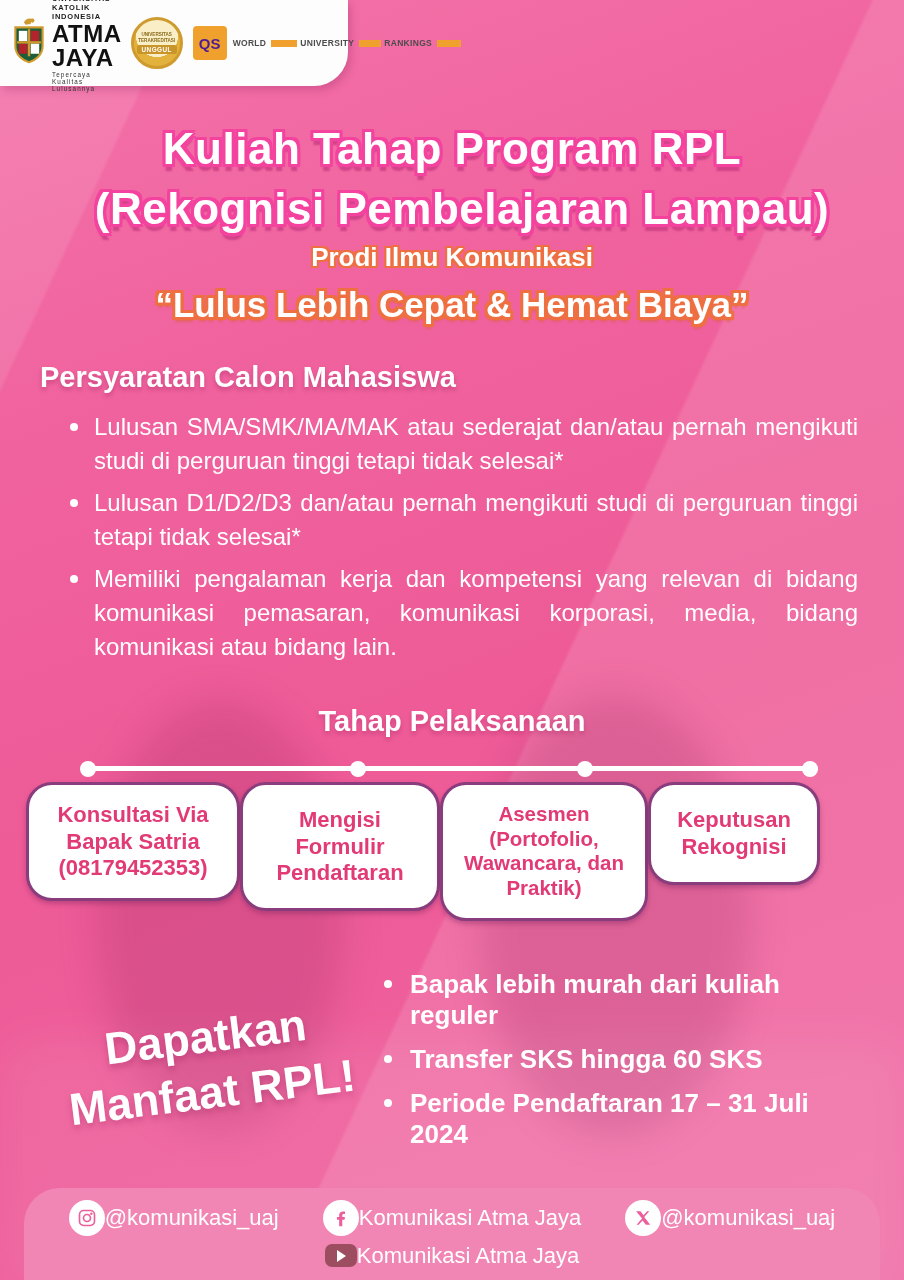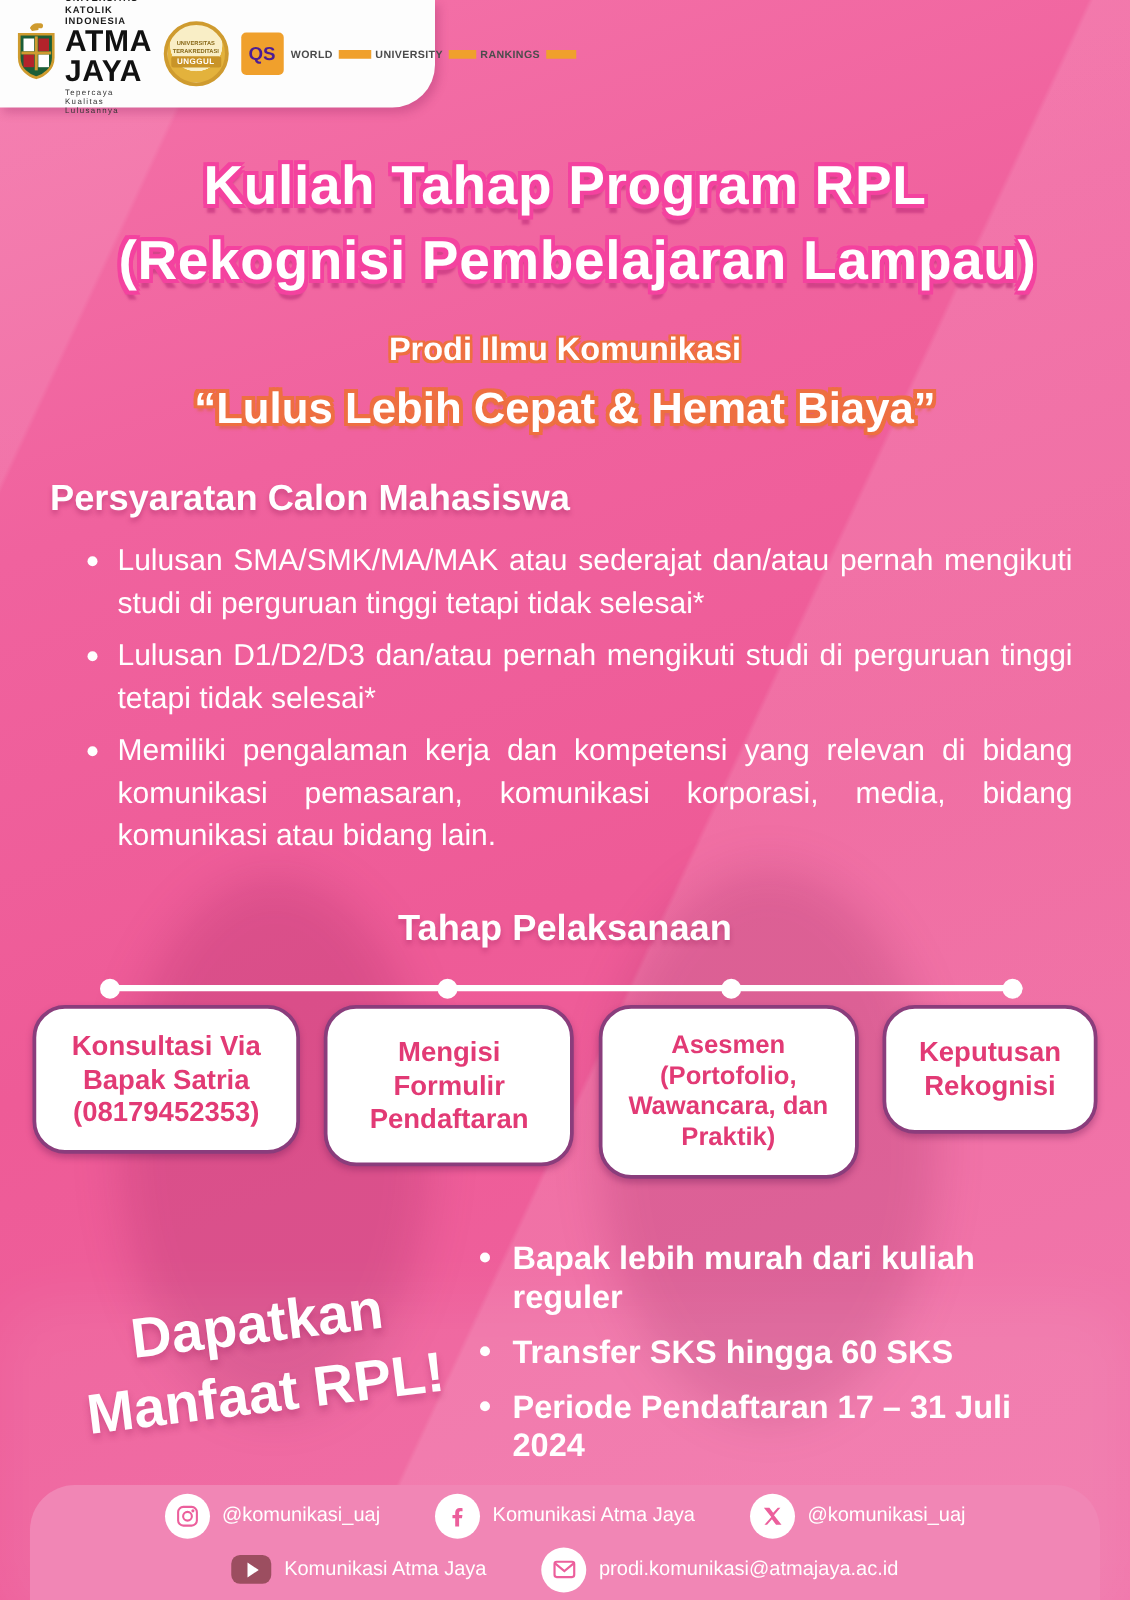--- a/index.html
+++ b/index.html
@@ -40,63 +40,63 @@
   .qs-word{ font-size:8.5px; font-weight:800; color:#4c4c4c; letter-spacing:0.3px; }
   .qs-bar{ height:7px; background:#f0a02c; }
   .qs-bar.b1{ width:26px; } .qs-bar.b2{ width:22px; } .qs-bar.b3{ width:24px; }
 
   
   .title-block{ padding-top:124px; text-align:center; color:#fff; }
   .t-main{ font-size:44px; font-weight:bold; letter-spacing:0.5px;
     text-shadow:-3px -3px 0 #f4429f,3px -3px 0 #f4429f,-3px 3px 0 #f4429f,3px 3px 0 #f4429f,
       -3px 0 0 #f4429f,3px 0 0 #f4429f,0 -3px 0 #f4429f,0 3px 0 #f4429f,0 7px 2px rgba(203,61,132,0.85); }
   .t-main + .t-main{ margin-top:10px;padding-left:20px; }
-  .t-sub{ margin-top:30px; font-size:26px; font-weight:bold;
+  .t-sub{ margin-top:8px; font-size:26px; font-weight:bold;
     text-shadow:-2px -2px 0 #ee6f41,2px -2px 0 #ee6f41,-2px 2px 0 #ee6f41,2px 2px 0 #ee6f41,
       -2px 0 0 #ee6f41,2px 0 0 #ee6f41,0 -2px 0 #ee6f41,0 2px 0 #ee6f41; }
   .t-tag{ margin-top:12px; font-size:35px; font-weight:bold;
     text-shadow:-3px -3px 0 #ee6f41,3px -3px 0 #ee6f41,-3px 3px 0 #ee6f41,3px 3px 0 #ee6f41,
       -3px 0 0 #ee6f41,3px 0 0 #ee6f41,0 -3px 0 #ee6f41,0 3px 0 #ee6f41,0 5px 2px rgba(220,100,50,0.5); }
 
   
   .req{ margin-top:36px; padding:0 40px; color:#fff; position:relative; z-index:2; }
   .req h2{ font-size:29px; font-weight:bold; text-shadow:0 3px 4px rgba(140,20,80,0.35); }
   .req ul{ list-style:none; margin-top:16px; padding:0 6px 0 30px; }
   .req li{ position:relative; font-size:24px; line-height:1.4; text-align:justify; padding-left:24px; margin-bottom:9px; }
   .dot-b{ position:absolute; left:0; top:13px; width:8px; height:8px; border-radius:50%; background:#fff; display:inline-block; }
 
   
   .stages{ margin-top:42px; position:relative; z-index:2; }
   .stages h2{ text-align:center; font-size:29px; font-weight:bold; color:#fff; text-shadow:0 3px 4px rgba(140,20,80,0.3); }
   .track{ position:relative; height:18px; margin-top:22px; }
   .track .line{ position:absolute; left:88px; right:86px; top:6px; height:5px; background:#fff; border-radius:3px; }
   .track .tdot{ position:absolute; top:1px; width:16px; height:16px; border-radius:50%; background:#fff; }
   .tdot.d1{ left:80px; } .tdot.d2{ left:350px; } .tdot.d3{ left:577px; } .tdot.d4{ left:802px; }
-  .boxes{ display:flex; justify-content:space-between; align-items:flex-start; padding:0 26px; margin-top:4px; }
+  .boxes{ display:flex; align-items:flex-start; padding:0 26px; margin-top:4px; }
   .sbox{ background:#fff; border:3px solid #8a3d7c; border-radius:26px; color:#e23a75; font-weight:bold;
     text-align:center; padding:17px 10px; font-size:22px; line-height:1.2; box-shadow:0 3px 5px rgba(110,25,85,0.35); }
   .sbox.s1{ width:214px; } .sbox.s2{ width:200px; padding-top:22px; padding-bottom:22px; }
   .sbox.s3{ width:208px; font-size:20.5px; } .sbox.s4{ width:172px; padding-top:22px; padding-bottom:22px; }
 
   
   .benefits{ display:flex; align-items:center; margin-top:48px; padding:0 34px; position:relative; z-index:2; }
   .b-head{ width:350px; text-align:center; color:#fff; font-size:45px; font-weight:bold;
     transform:rotate(-7deg); line-height:1.25; text-shadow:0 4px 6px rgba(140,20,80,0.3); }
   .b-list{ flex:1; list-style:none; }
   .b-list li{ position:relative; color:#fff; font-size:26px; font-weight:bold; padding-left:26px; margin-bottom:13px; }
   .b-list .dot-b{ top:11px; }
 
   
   .footnotes{ margin-top:46px; padding-left:40px; color:#fff; font-size:24px; line-height:1.5; position:relative; z-index:2; }
 
   
   .footer{ position:absolute; bottom:0; left:24px; right:24px; height:92px; background:#f186b5;
     border-radius:36px 36px 0 0; display:flex; flex-direction:column; justify-content:center; gap:7px; z-index:6; }
   .f-row{ display:flex; justify-content:center; align-items:center; gap:44px; }
-  .f-item{ display:flex; align-items:center; gap:10px; color:#fff; font-size:16px; }
+  .f-item{ display:flex; align-items:center; gap:0; color:#fff; font-size:22px; }
   .cir{ width:36px; height:36px; border-radius:50%; background:#fff; display:flex; align-items:center; justify-content:center; flex:0 0 auto; }
   .yt{ width:32px; height:23px; border-radius:7px; background:#9c4e60; display:flex; align-items:center; justify-content:center; flex:0 0 auto; }
   .yt-play{ width:0; height:0; border-left:9px solid #fff; border-top:6px solid transparent; border-bottom:6px solid transparent; margin-left:2px; }
 </style>
 </head>
 <body>
 
 <div class="poster">
   <div class="ph ph1"></div>
   <div class="ph ph2"></div>
@@ -226,24 +226,15 @@
         <span>@komunikasi_uaj</span>
       </div>
     </div>
     <div class="f-row">
       <div class="f-item">
         <span class="yt">
             <span class="yt-play"></span>
           </span>
         <span>Komunikasi Atma Jaya</span>
       </div>
-      <div class="f-item">
-        <span class="cir">
-          <svg width="21" height="21" viewBox="0 0 24 24">
-              <rect x="3" y="5" width="18" height="14" rx="2" fill="none" stroke="#ec5f9c" stroke-width="2"></rect>
-              <path d="M3.5 6.5 12 13.5 20.5 6.5" fill="none" stroke="#ec5f9c" stroke-width="2"></path>
-            </svg>
-        </span>
-        <span>prodi.komunikasi@atmajaya.ac.id</span>
-      </div>
     </div>
   </div>
 </div>
 
 </body></html>

